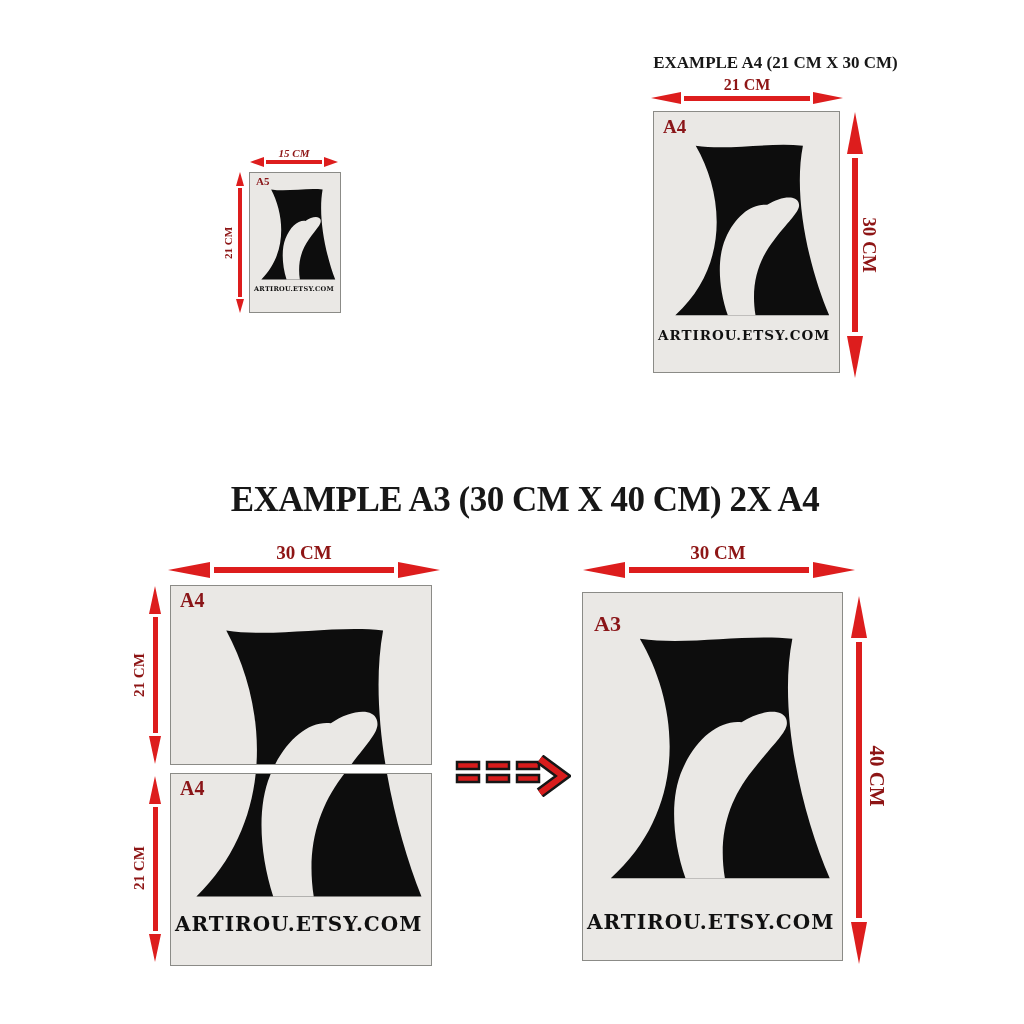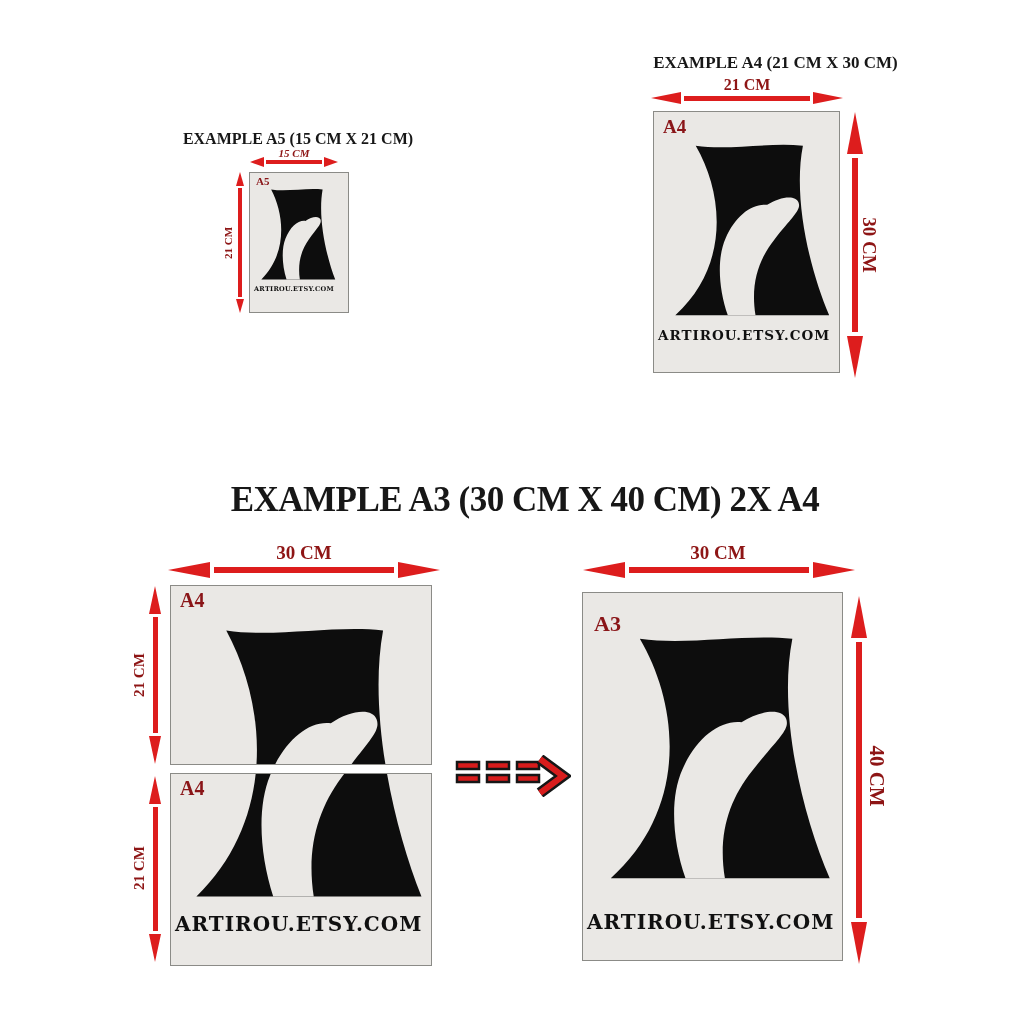--- a/index.html
+++ b/index.html
@@ -53,21 +53,21 @@
   #a5-varrow{left:236px;top:172px;width:8px;height:141px;}
   #a4-warrow{left:651px;top:92px;width:192px;height:12px;}
   #a4-varrow{left:847px;top:112px;width:16px;height:266px;}
   #gl-warrow{left:168px;top:562px;width:272px;height:16px;}
   #gl-varrow1{left:149px;top:586px;width:12px;height:178px;}
   #gl-varrow2{left:149px;top:776px;width:12px;height:186px;}
   #gr-warrow{left:583px;top:562px;width:272px;height:16px;}
   #gr-varrow{left:851px;top:596px;width:16px;height:368px;}
   
   .sheet{position:absolute;background:#eae8e5;border:1px solid #8b8b87;overflow:hidden;box-sizing:border-box;}
-  #a5-sheet{left:249px;top:172px;width:100px;height:141px;}
+  #a5-sheet{left:249px;top:172px;width:92px;height:141px;}
   #a4-sheet{left:653px;top:111px;width:187px;height:262px;}
   #gl-sheet1{left:170px;top:585px;width:262px;height:180px;}
   #gl-sheet2{left:170px;top:773px;width:262px;height:193px;}
   #gr-sheet{left:582px;top:592px;width:261px;height:369px;}
   .sheet-label{position:absolute;font-weight:700;color:#8a1518;z-index:3;}
   #a5-sheet .sheet-label{left:6px;top:2px;font-size:11px;}
   #a4-sheet .sheet-label{left:9px;top:4px;font-size:19px;}
   #gl-sheet1 .sheet-label,#gl-sheet2 .sheet-label{left:9px;top:3px;font-size:20px;}
   #gr-sheet .sheet-label{left:11px;top:18px;font-size:22px;}
   .design{position:absolute;z-index:1;}
@@ -94,21 +94,20 @@
 
   <svg class="hidden-defs" aria-hidden="true">
     <defs>
       <g id="stencil-shape">
         <path d="M49,8 C95,16 150,2 196,8 C182,95 205,215 232,292 L21,292 C95,210 88,90 49,8 Z" fill="#0d0d0d"></path>
         <path d="M93,292 C80,246 78,196 90,163 C103,126 126,104 147,107 C165,93 186,90 190,103 C194,116 182,126 157,165 C135,199 124,240 131,292 Z" fill="#eae8e5"></path>
       </g>
     </defs>
   </svg>
 
-  <div class="h-title" id="a5-title">EXAMPLE A5 (15 CM X 21 CM)</div>
   <div class="mlabel" id="a5-wlabel">15 CM</div>
   <div class="harrow sm" id="a5-warrow">
     <div class="hl"></div>
       <div class="bar"></div>
       <div class="hr"></div>
   </div>
   <div class="vlabel" id="a5-hlabel">21 CM</div>
   <div class="varrow sm" id="a5-varrow">
     <div class="hu"></div>
       <div class="bar"></div>

